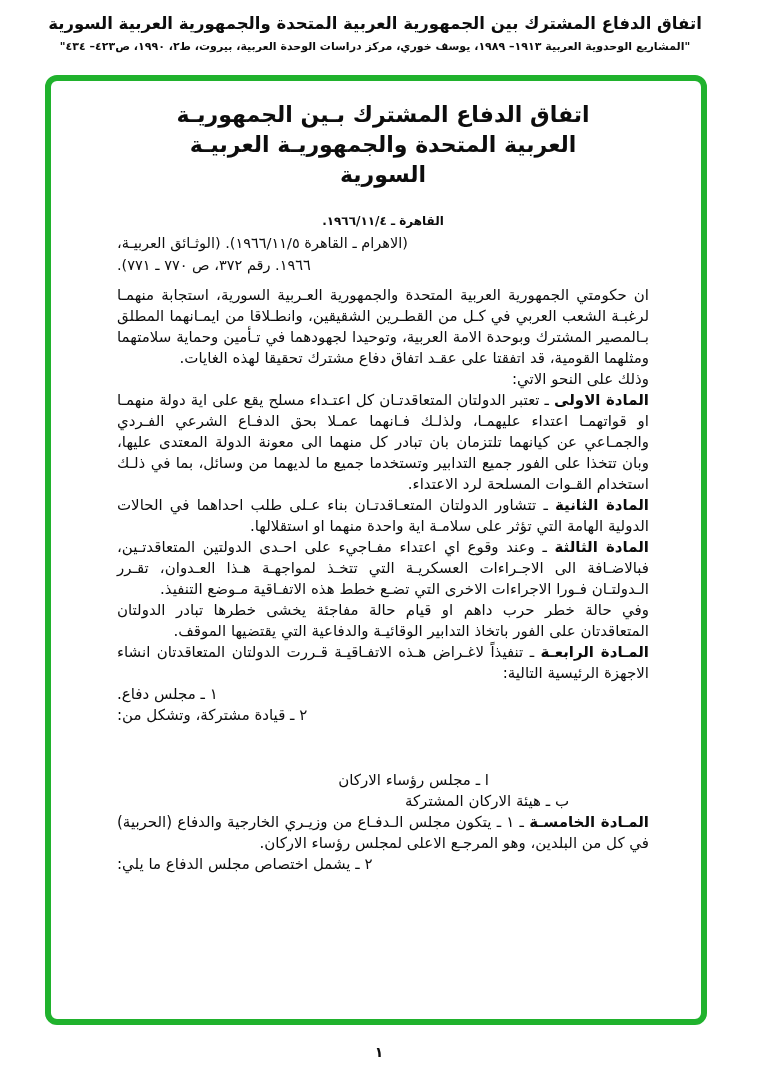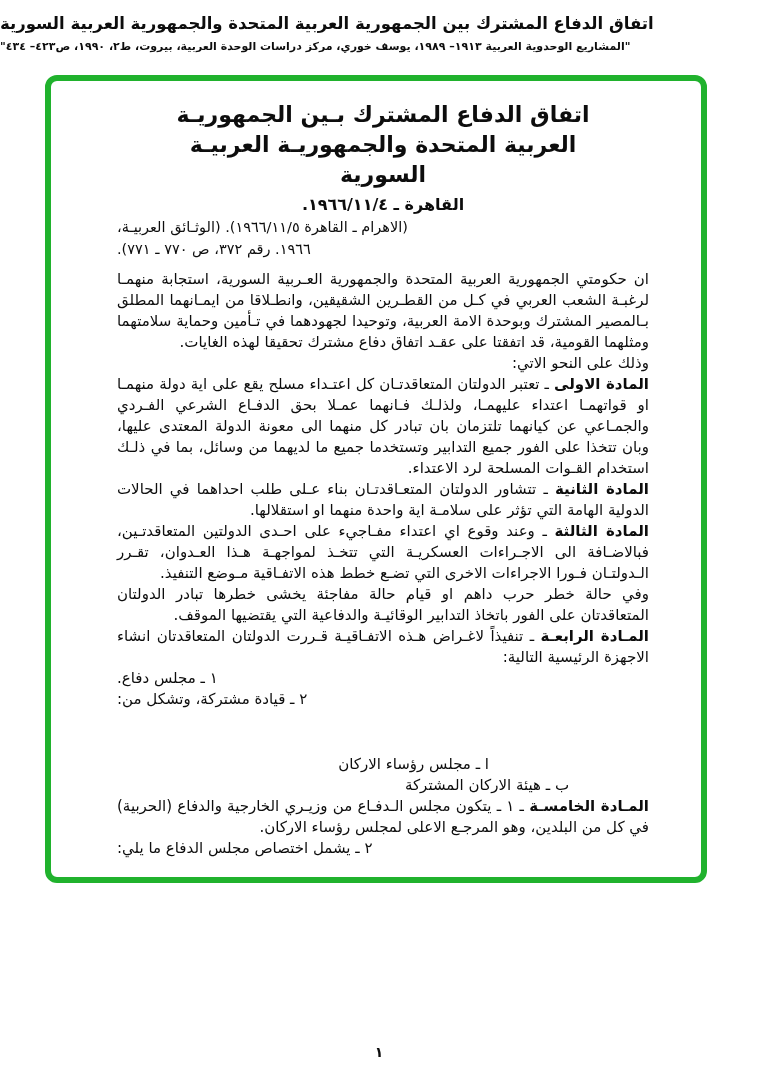--- a/index.html
+++ b/index.html
@@ -1,38 +1,38 @@
 <!DOCTYPE html>
 <html lang="ar" dir="rtl"><head>
 <meta charset="utf-8">
 <style>
   html,body{margin:0;padding:0;background:#ffffff;}
   body{
     width:758px;height:1078px;position:relative;
     font-family:"DejaVu Sans", sans-serif;
     color:#0d0d0d;direction:rtl;overflow:hidden;
   }
-  .page-header{position:absolute;top:0;left:0;right:8px;text-align:left;}
+  .page-header{position:absolute;top:0;left:0;right:8px;text-align:center;}
   .page-header .h-title{
     margin-top:14px;font-size:16.5px;font-weight:bold;letter-spacing:0;
   }
   .page-header .h-cite{
     margin-top:7px;font-size:11px;font-weight:bold;
   }
   .doc-box{
-    position:absolute;left:45px;top:75px;width:662px;height:808px;
+    position:absolute;left:45px;top:75px;width:662px;height:950px;
     box-sizing:border-box;border:6px solid #20b22d;border-radius:12px;
     overflow:hidden;background:#ffffff;
   }
   .doc-content{padding:19px 52px 0 66px;}
   .doc-title div{
     text-align:center;font-weight:bold;font-size:22px;line-height:30px;
   }
   .doc-date{
-    text-align:center;font-weight:bold;font-size:16px;margin-top:4px;line-height:22px;
+    text-align:center;font-weight:bold;font-size:12px;margin-top:20px;line-height:22px;
   }
   .doc-source div{
     text-align:left;font-size:14.5px;line-height:22px;
   }
   .doc-body{
     margin-top:9px;font-size:15px;line-height:21px;
     text-align:justify;
   }
   .doc-body .block{margin:0;}
   .doc-body .lead{font-weight:bold;}

